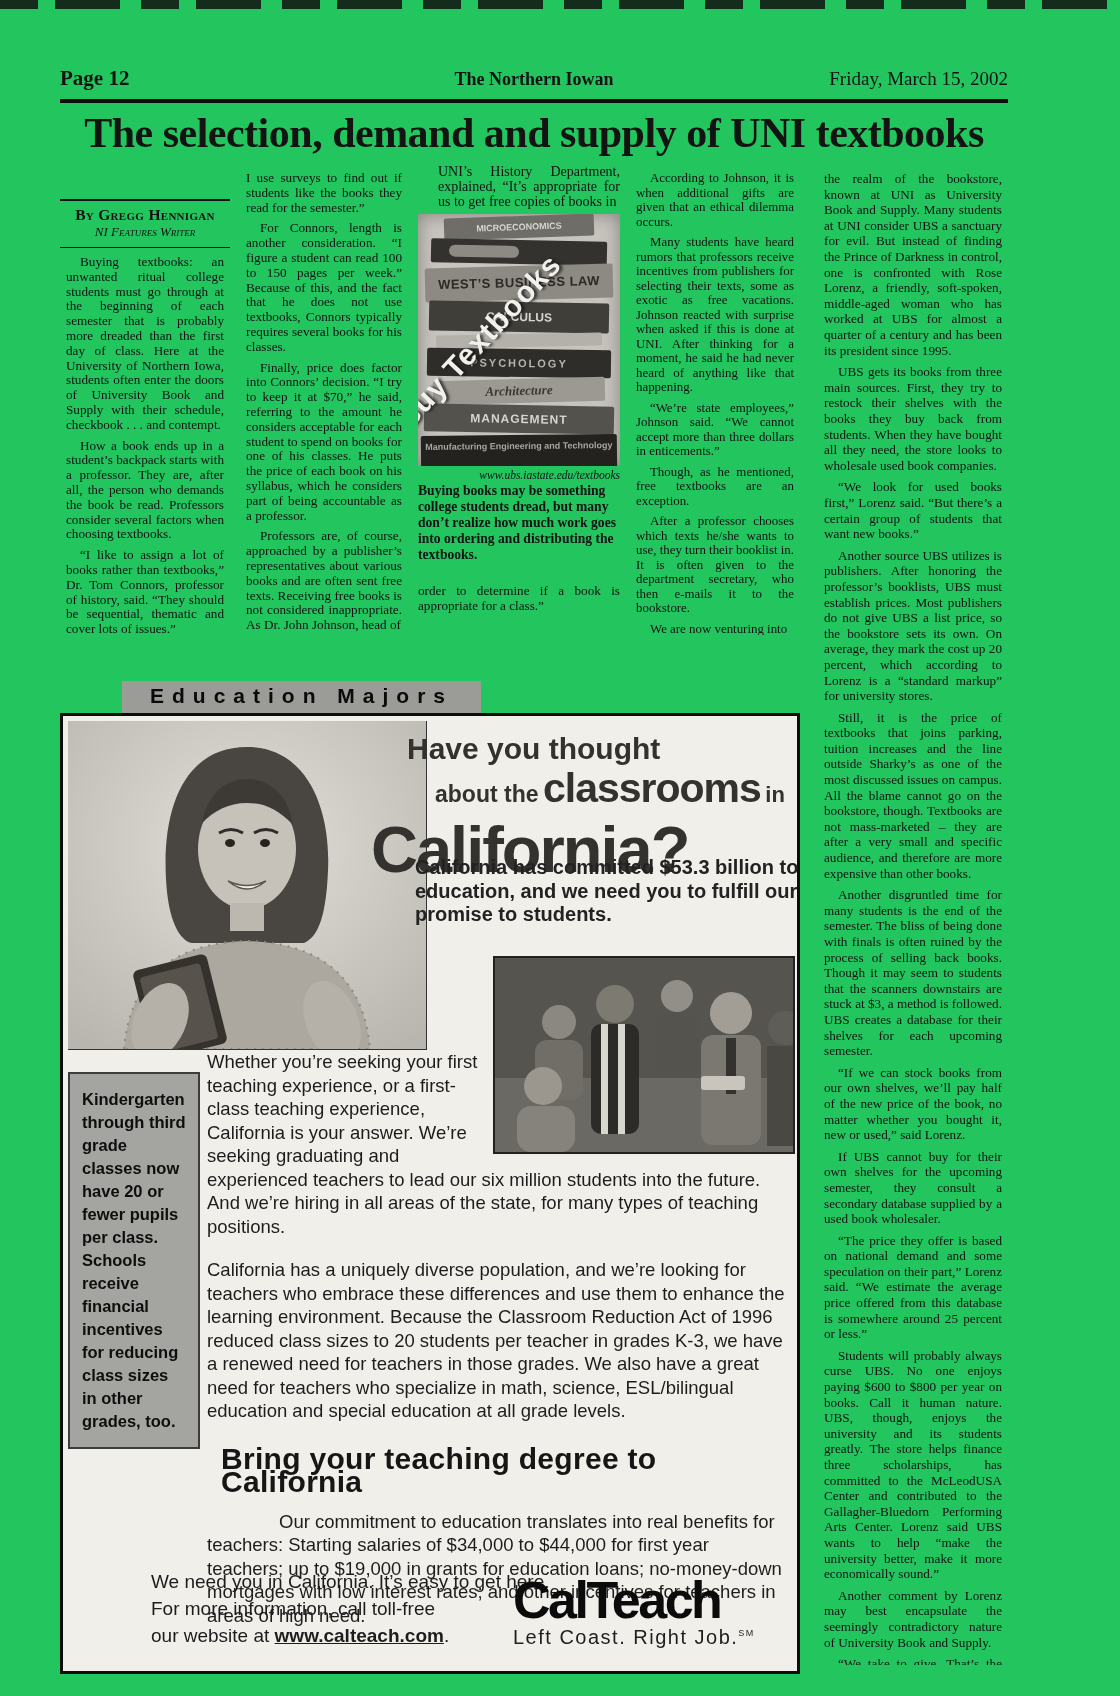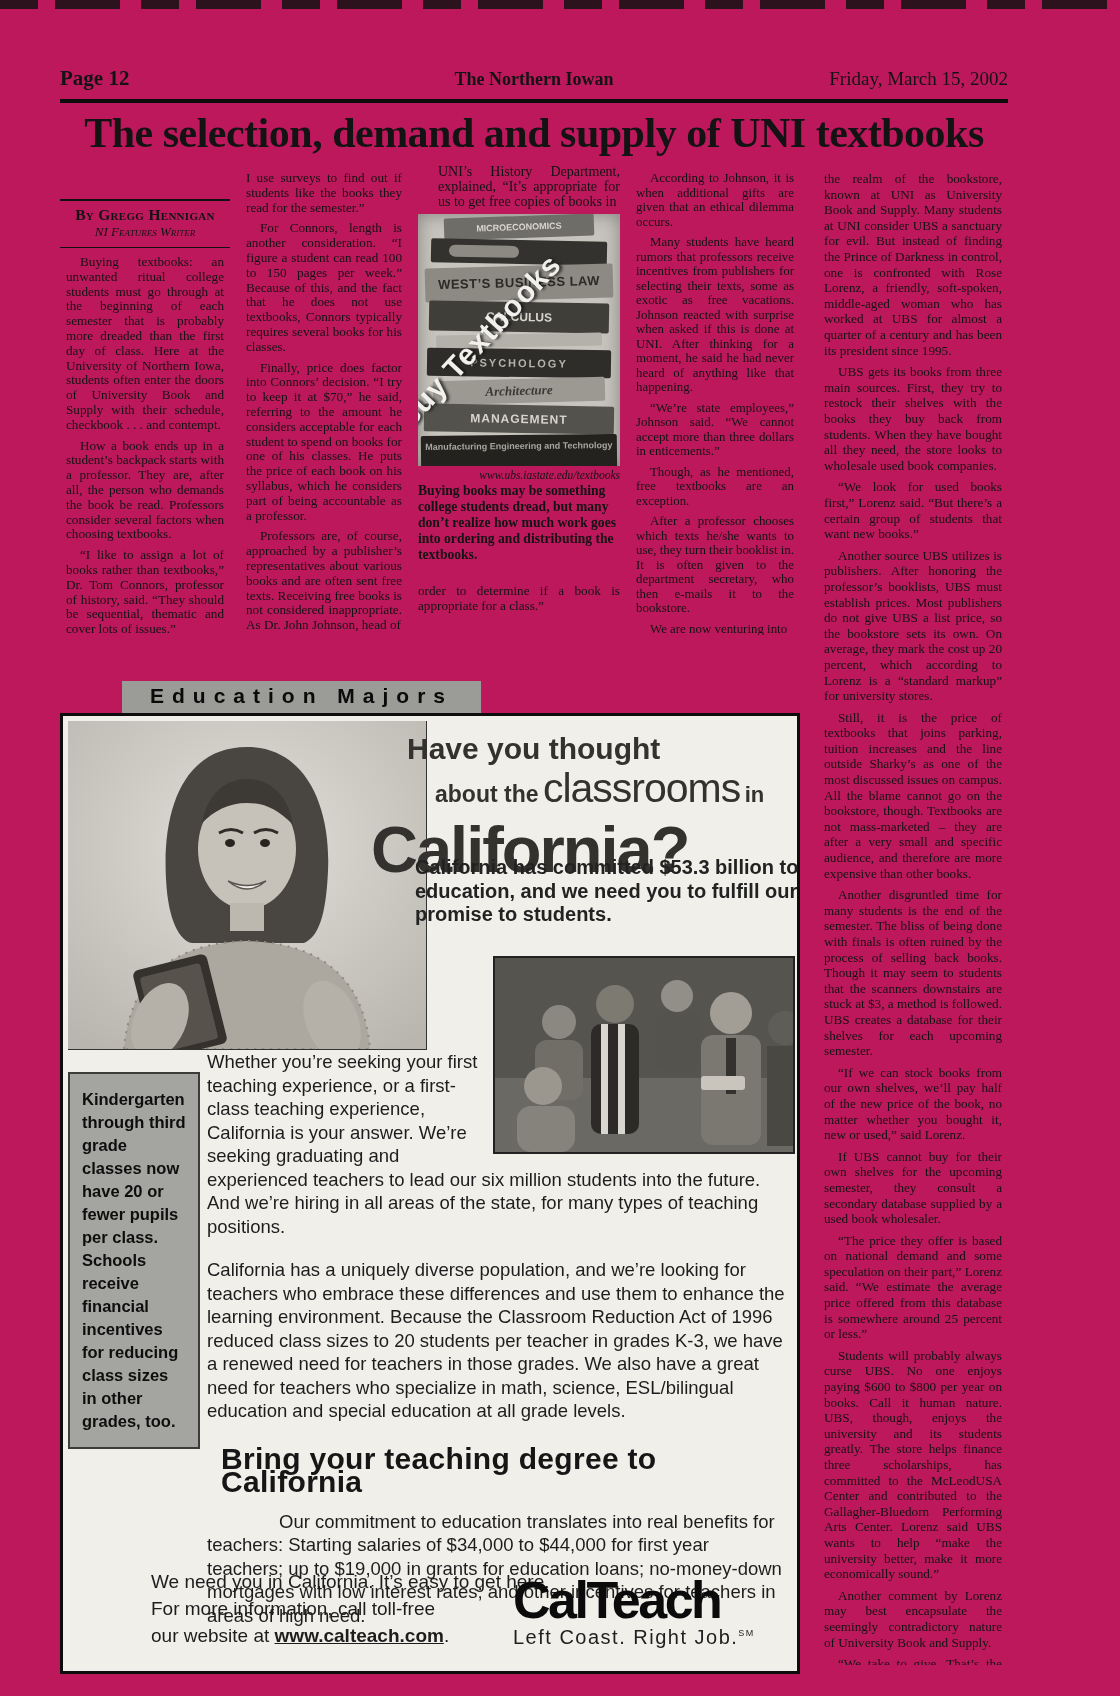--- a/index.html
+++ b/index.html
@@ -1,16 +1,16 @@
 <!DOCTYPE html>
 <html><head>
 <meta charset="utf-8">
 <style>
   html,body{margin:0;padding:0;background:#b0aeaa;}
-  .page{position:relative;width:1120px;height:1696px;background:#be185d;margin:0 auto;
+  .page{position:relative;width:1120px;height:1696px;background:#22c55e;margin:0 auto;
         font-family:"Liberation Serif",serif;color:#131313;overflow:hidden;}
   .scan-edge{position:absolute;top:0;left:0;width:100%;height:9px;
 _      background:transparent;
         background-image:repeating-linear-gradient(90deg,#111 0 38px,transparent 38px 55px,#111 55px 120px,transparent 120px 141px);
         opacity:.85;}
   .inner{position:absolute;left:60px;top:66px;width:948px;}
   
   .masthead-row{display:flex;align-items:baseline;border-bottom:4px solid #0d0d0d;padding-bottom:8px;}
   .pageno{font-size:21px;font-weight:bold;width:240px;}
   .masthead{font-size:18px;font-weight:bold;flex:1;text-align:center;}
@@ -57,21 +57,21 @@
           font-family:"Liberation Sans",sans-serif;font-weight:bold;font-size:21px;letter-spacing:8px;
           padding:3px 28px 5px;}
   .ad-box{position:relative;border:3px solid #0d0d0d;height:955px;background:#f1efea;
           font-family:"Liberation Sans",sans-serif;color:#1d1d1d;}
   .woman{position:absolute;left:5px;top:5px;width:358px;height:328px;border-right:1px solid #333;border-bottom:1px solid #333;overflow:hidden;}
   .grouppic{position:absolute;left:430px;top:240px;width:298px;height:194px;border:2px solid #222;overflow:hidden;}
   .ad-headline{position:absolute;left:300px;top:18px;width:420px;color:#33322f;line-height:1;}
   .hl1{font-size:30px;font-weight:bold;margin-left:44px;}
   .hl2{white-space:nowrap;margin-top:4px;margin-left:72px;}
   .hl2 .small{font-size:23px;font-weight:bold;}
-  .hl2 .big{font-size:41px;font-weight:normal;letter-spacing:-1px;}
+  .hl2 .big{font-size:41px;font-weight:bold;letter-spacing:-1px;}
   .hl2 .tiny{font-size:22px;font-weight:bold;}
   .hl3{font-size:65px;font-weight:bold;letter-spacing:-2px;margin-top:8px;margin-left:8px;}
   .ad-intro{position:absolute;left:352px;top:140px;width:400px;font-size:20px;line-height:23.5px;font-weight:bold;color:#222;}
   .ad-sidebar{position:absolute;left:5px;top:356px;width:104px;background:#a4a4a1;border:2px solid #3c3c3a;
               padding:14px 12px;font-weight:bold;font-size:16.5px;line-height:23px;color:#0e0e0e;}
   .ad-flow{position:absolute;left:144px;top:334px;width:580px;font-size:18.5px;line-height:23.5px;}
   .float-spacer{float:right;width:300px;height:102px;}
   .ad-flow p{margin:0 0 20px;}
   .ad-h2{font-size:30px;font-weight:bold;margin:24px 0 16px 14px;letter-spacing:.3px;color:#161616;}
   .indent1{text-indent:72px;}

